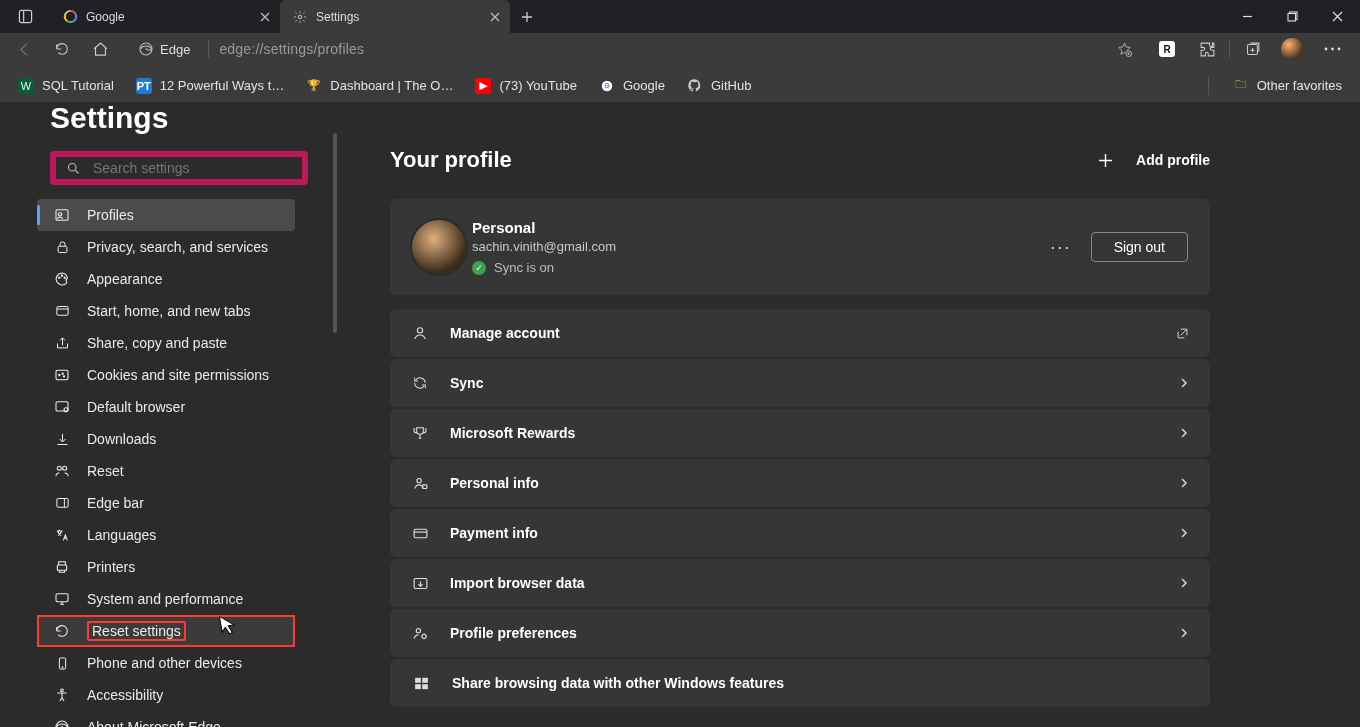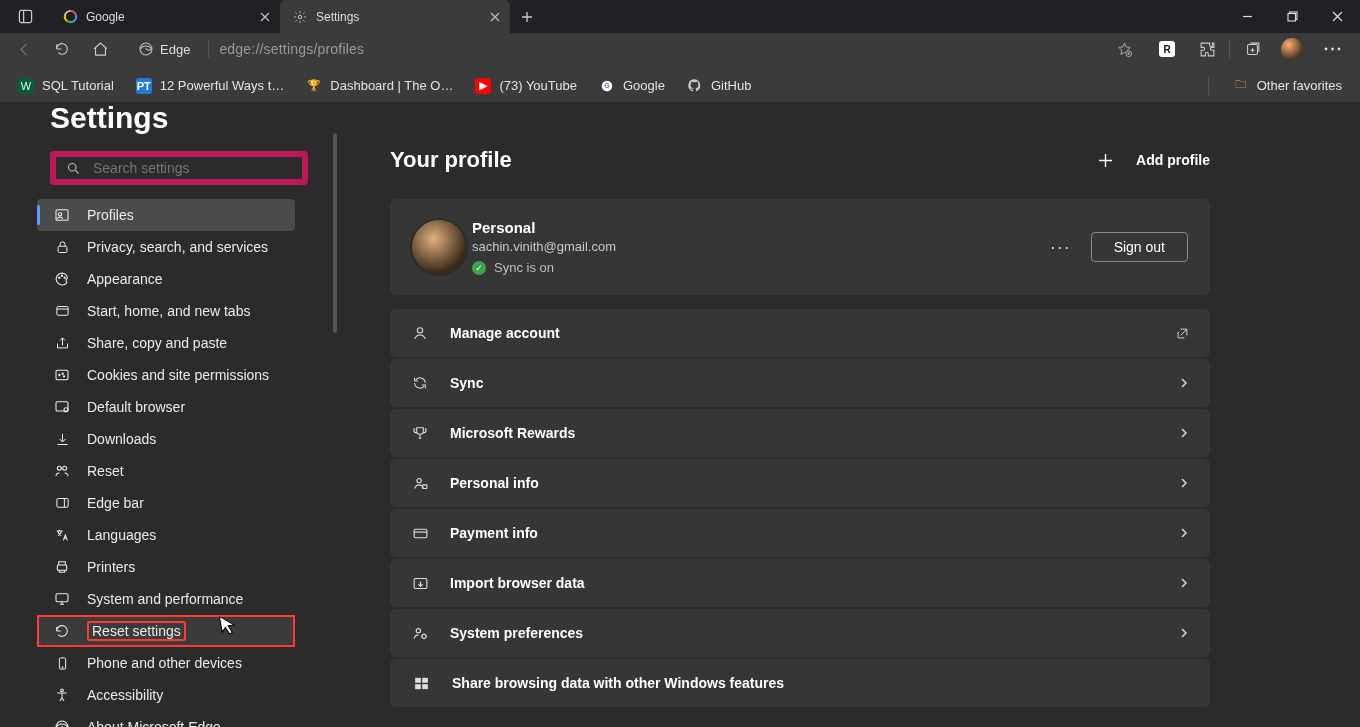--- a/index.html
+++ b/index.html
@@ -538,21 +538,21 @@
         </div>
       <div class="opt-item">
           <span class="oic">
             <svg width="17" height="17" viewBox="0 0 24 24" fill="none" stroke="#ddd" stroke-width="1.6">
               <circle cx="9" cy="8" r="3"></circle>
               <path d="M3 19c1-3 3-5 6-5"></path>
               <circle cx="17" cy="16" r="3"></circle>
               <path d="M17 12v1M17 19v1M13 16h1M20 16h1"></path>
             </svg>
           </span>
-          <span>System preferences</span>
+          <span>Profile preferences</span>
           <span class="arrow">
             <svg width="12" height="12" viewBox="0 0 12 12" fill="none" stroke="#cfcfcf" stroke-width="1.6">
               <path d="M4 2l4 4-4 4"></path>
             </svg>
           </span>
         </div>
       <div class="opt-item big-icon">
           <span class="oic">
             <svg width="17" height="17" viewBox="0 0 24 24" fill="#ddd">
               <rect x="3" y="4" width="8" height="7"></rect>

